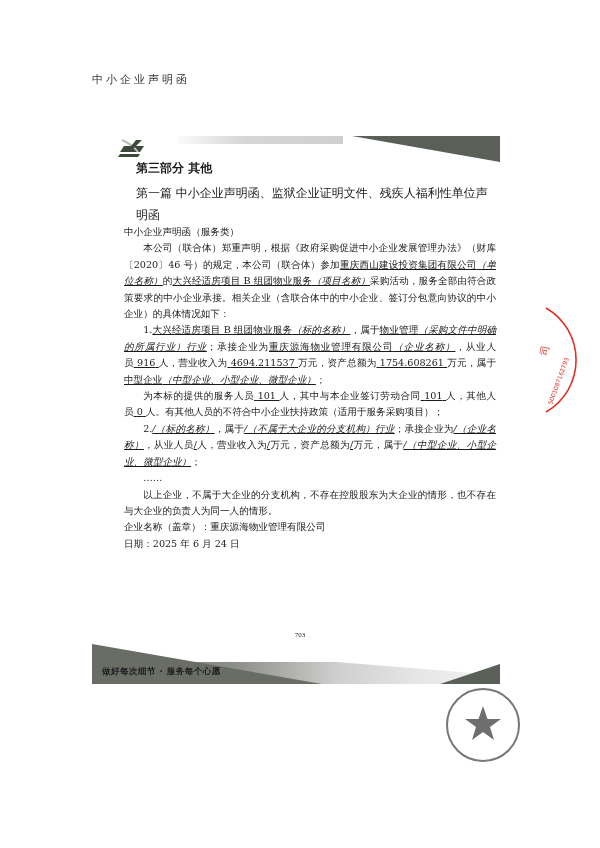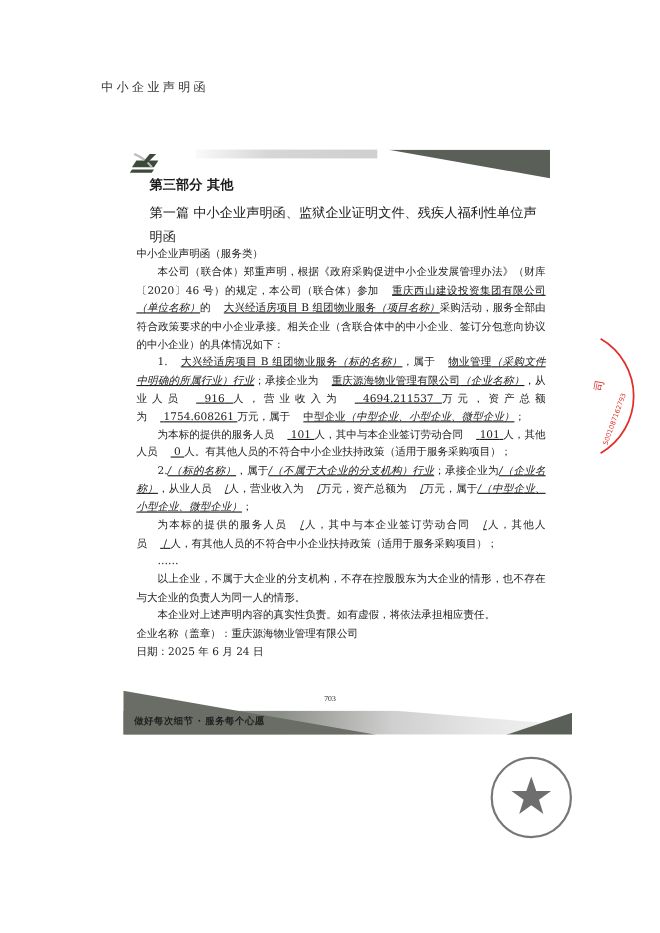--- a/index.html
+++ b/index.html
@@ -32,29 +32,29 @@
     }
     .chapter-title {
       position: absolute; left: 36px; top: 54px; width: 360px; font-size: 12px; font-weight: normal;
       line-height: 22px; font-family: "DejaVu Sans", sans-serif;
     }
     .body {
       position: absolute; left: 24px; top: 96px; width: 372px; font-size: 9.6px; line-height: 16.4px;
     }
     .body p { margin: 0; text-indent: 2em; text-align: justify; }
     .center { text-align: left; text-indent: 0 !important; }
-    .u { text-decoration: underline; margin-left: 12px; }
+    .u { text-decoration: underline; }
     .ui { text-decoration: underline; font-style: italic; }
     .sig { text-align: right; text-indent: 0 !important; padding-right: 8px; }
     .page-num {
       position: absolute; left: 0; width: 400px; top: 503px; text-align: center; font-size: 7px;
       font-family: Liberation Serif, serif;
     }
     .ftr {
-      position: absolute; left: -8px; top: 500px; width: 408px; height: 42px; margin-left: 20px;
+      position: absolute; left: -8px; top: 516px; width: 408px; height: 42px;
     }
     .ftr-dark {
       position: absolute; left: 0; top: 0; width: 230px; height: 40px; background: #6a6d66;
       clip-path: polygon(0 0, 100% 100%, 0 100%);
     }
     .ftr-mid {
       position: absolute; left: 0; top: 18px; width: 408px; height: 22px;
       background: linear-gradient(90deg, #777a74 0%, #8c8e88 35%, #cfcfcf 60%, #e6e6e6 80%, #f4f4f4 100%);
       clip-path: polygon(0 0, 60% 0, 100% 60%, 100% 100%, 0 100%);
     }
@@ -93,25 +93,23 @@
   <div class="chapter-title">第一篇  中小企业声明函、监狱企业证明文件、残疾人福利性单位声明函</div>
 
   <div class="body">
     <p class="center">中小企业声明函（服务类）</p>
     <p><span>本公司（联合体）郑重声明，根据《政府采购促进中小企业发展管理办法》（财库〔2020〕46 号）的规定，本公司（联合体）参加</span><span class="u">重庆西山建设投资集团有限公司</span><span class="ui">（单位名称）</span><span>的</span><span class="u">大兴经适房项目 B 组团物业服务</span><span class="ui">（项目名称）</span><span>采购活动，服务全部由符合政策要求的中小企业承接。相关企业（含联合体中的中小企业、签订分包意向协议的中小企业）的具体情况如下：</span></p>
 
     <p><span>1.</span><span class="u">大兴经适房项目 B 组团物业服务</span><span class="ui">（标的名称）</span><span>，属于</span><span class="u">物业管理</span><span class="ui">（采购文件中明确的所属行业）行业</span><span>；承接企业为</span><span class="u">重庆源海物业管理有限公司</span><span class="ui">（企业名称）</span><span>，从业人员</span><span class="u">&nbsp;<span>916</span>&nbsp;</span><span>人，营业收入为</span><span class="u">&nbsp;<span>4694.211537</span>&nbsp;</span><span>万元，资产总额为</span><span class="u">&nbsp;<span>1754.608261</span>&nbsp;</span><span>万元，属于</span><span class="u">中型企业</span><span class="ui">（中型企业、小型企业、微型企业）</span><span>；</span></p>
     <p><span>为本标的提供的服务人员</span><span class="u">&nbsp;<span>101</span>&nbsp;</span><span>人，其中与本企业签订劳动合同</span><span class="u">&nbsp;<span>101</span>&nbsp;</span><span>人，其他人员</span><span class="u">&nbsp;<span>0</span>&nbsp;</span><span>人。有其他人员的不符合中小企业扶持政策（适用于服务采购项目）；</span></p>
 
     <p><span>2.</span><span class="ui">/（标的名称）</span><span>，属于</span><span class="ui">/（不属于大企业的分支机构）行业</span><span>；承接企业为</span><span class="ui">/（企业名称）</span><span>，从业人员</span><span class="u">/</span><span>人，营业收入为</span><span class="u">/</span><span>万元，资产总额为</span><span class="u">/</span><span>万元，属于</span><span class="ui">/（中型企业、小型企业、微型企业）</span><span>；</span></p>
-    <p><span>为本标的提供的服务人员</span><span class="u">/</span><span>人，其中与本企业签订劳动合同</span><span class="u">/</span><span>人，其他人员</span><span class="u">&nbsp;<span>/</span>&nbsp;</span><span>人，有其他人员的不符合中小企业扶持政策（适用于服务采购项目）；</span></p>
 
     <p>……</p>
     <p>以上企业，不属于大企业的分支机构，不存在控股股东为大企业的情形，也不存在与大企业的负责人为同一人的情形。</p>
-    <p>本企业对上述声明内容的真实性负责。如有虚假，将依法承担相应责任。</p>
     <p class="sig"><span>企业名称（盖章）：</span><span>重庆源海物业管理有限公司</span></p>
     <p class="sig"><span>日期：</span><span>2025 年 6 月 24 日</span></p>
   </div>
 
   <svg class="stamp-main" viewBox="0 0 78 78">
     <circle cx="39" cy="39" r="36" fill="none" stroke="#4a4a4a" stroke-width="2" opacity="0.75"></circle>
     <polygon points="39,20 43.5,33 57,33 46,41 50,54 39,46 28,54 32,41 21,33 34.5,33" fill="#4a4a4a" opacity="0.8"></polygon>
   </svg>
 
   <div class="ftr">

